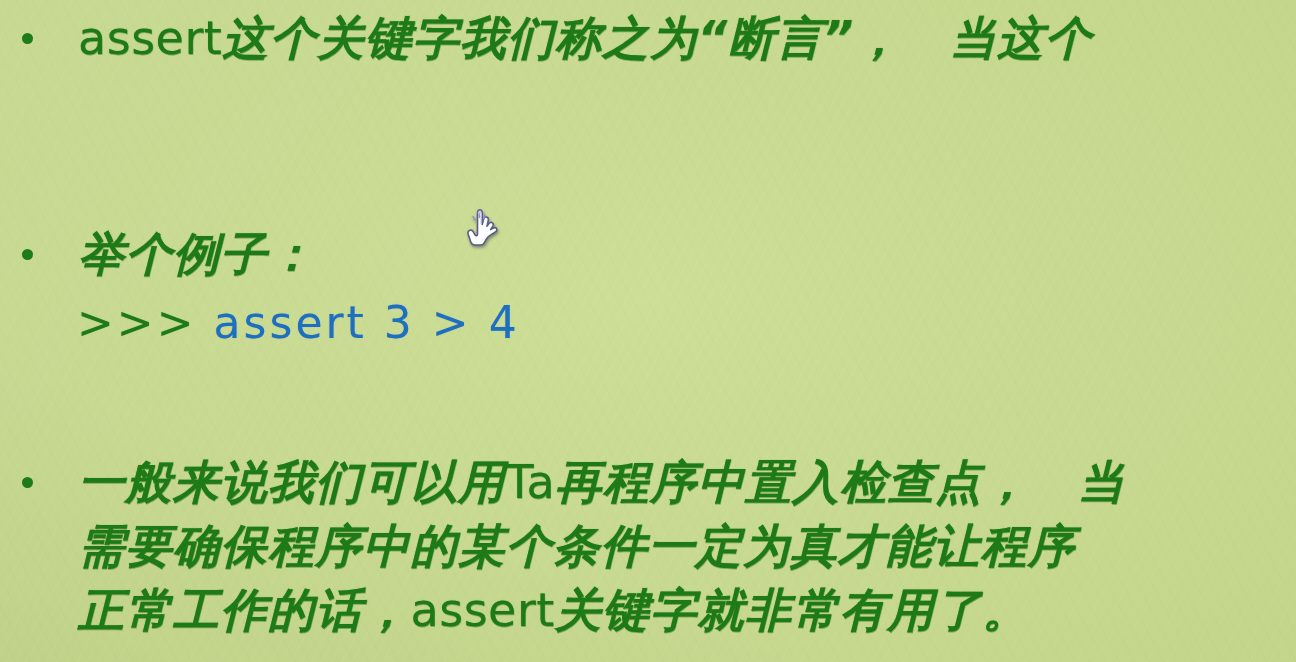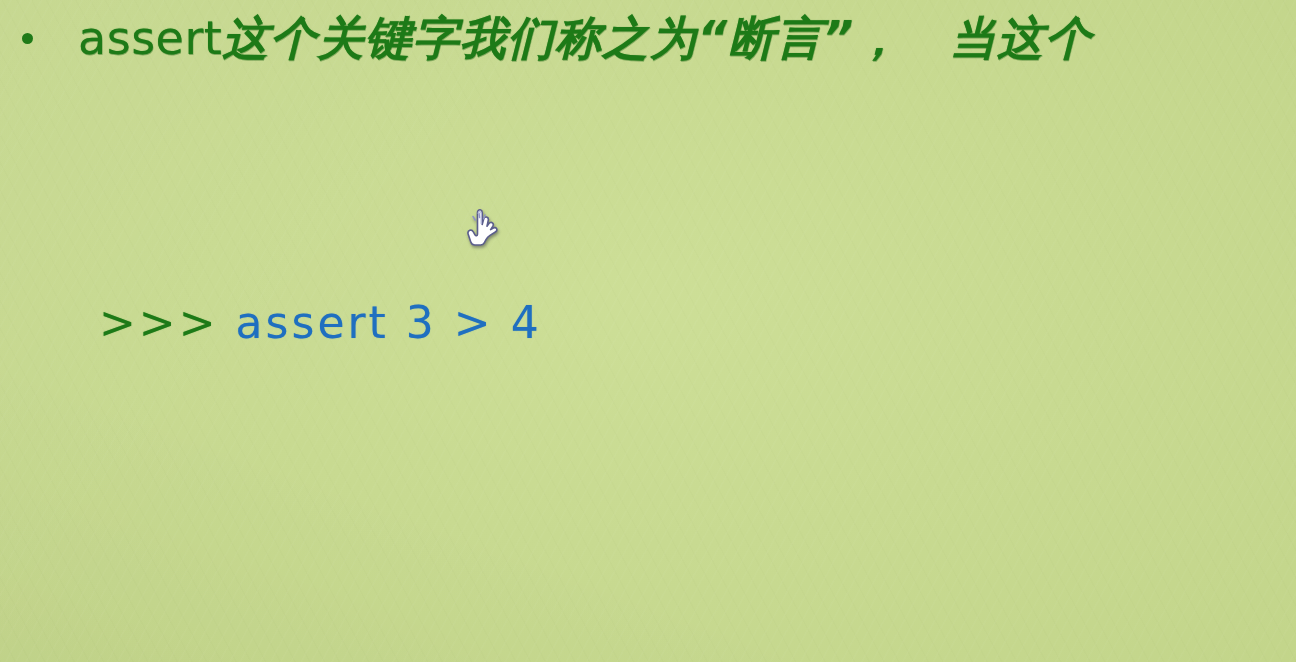--- a/index.html
+++ b/index.html
@@ -84,21 +84,21 @@
   .latin {
     font-style: normal;
     font-weight: 400;
     font-family: "DejaVu Sans", "Liberation Sans", sans-serif;
     letter-spacing: 0.5px;
   }
 
   
   .code-line {
     position: absolute;
-    left: 99px;
+    left: 77px;
     font-family: "DejaVu Sans", "Liberation Sans", sans-serif;
     font-size: 44px;
     line-height: 56px;
     letter-spacing: 3px;
     white-space: pre;
   }
   .code-prompt {
     color: #1d7a17;
     text-shadow: 0 0 1px rgba(31,122,24,0.5);
   }
@@ -127,23 +127,37 @@
 <div id="slide">
   <div id="content">
 
     <div class="bullet-block" style="top: 6px;">
       <div class="bullet-dot" style="top: 27px;"></div>
       <div class="lines">
         <div class="line cjk"><span class="latin">assert</span><span>这个关键字我们称之为“断言”，　当这个</span></div>
       </div>
     </div>
 
+    <div class="bullet-block" style="top: 222px;">
+      <div class="bullet-dot" style="top: 27px;"></div>
+      <div class="lines">
+        <div class="line cjk"><span>举个例子：</span></div>
+      </div>
+    </div>
 
     <div class="code-line" style="top: 295px;"><span class="code-prompt">&gt;&gt;&gt; </span><span class="code-body">assert 3 &gt; 4</span></div>
 
+    <div class="bullet-block" style="top: 450px;">
+      <div class="bullet-dot" style="top: 27px;"></div>
+      <div class="lines">
+        <div class="line cjk"><span>一般来说我们可以用</span><span class="latin">Ta</span><span>再程序中置入检查点，　当</span></div>
+        <div class="line cjk"><span>需要确保程序中的某个条件一定为真才能让程序</span></div>
+        <div class="line cjk"><span>正常工作的话，</span><span class="latin">assert</span><span>关键字就非常有用了。</span></div>
+      </div>
+    </div>
 
     <div id="cursor">
       <svg width="46" height="46" viewBox="0 0 46 46" xmlns="http://www.w3.org/2000/svg">
         <g transform="translate(3,2)">
           <path d="M12.5 4.5 C12.5 2.6 14.0 1.4 15.4 1.8 C16.6 2.1 17.2 3.2 17.2 4.6 L17.2 16.5
                    L18.6 11.2 C19.0 9.5 20.4 8.7 21.7 9.1 C22.9 9.4 23.6 10.6 23.3 12.1 L22.0 18.2
                    L23.9 15.6 C24.9 14.3 26.4 14.1 27.4 14.9 C28.4 15.7 28.5 17.1 27.7 18.4 L25.6 21.6
                    L28.3 20.0 C29.6 19.2 31.0 19.6 31.6 20.7 C32.2 21.9 31.7 23.2 30.4 24.0
                    L25.0 27.4 C23.2 28.5 21.9 29.9 21.0 31.6 L19.4 34.6 C18.6 36.1 17.2 37.0 15.6 37.0
                    L9.8 37.0 C7.9 37.0 6.4 35.8 5.8 34.0 L3.2 26.3 C2.6 24.5 3.3 22.9 4.8 22.3

